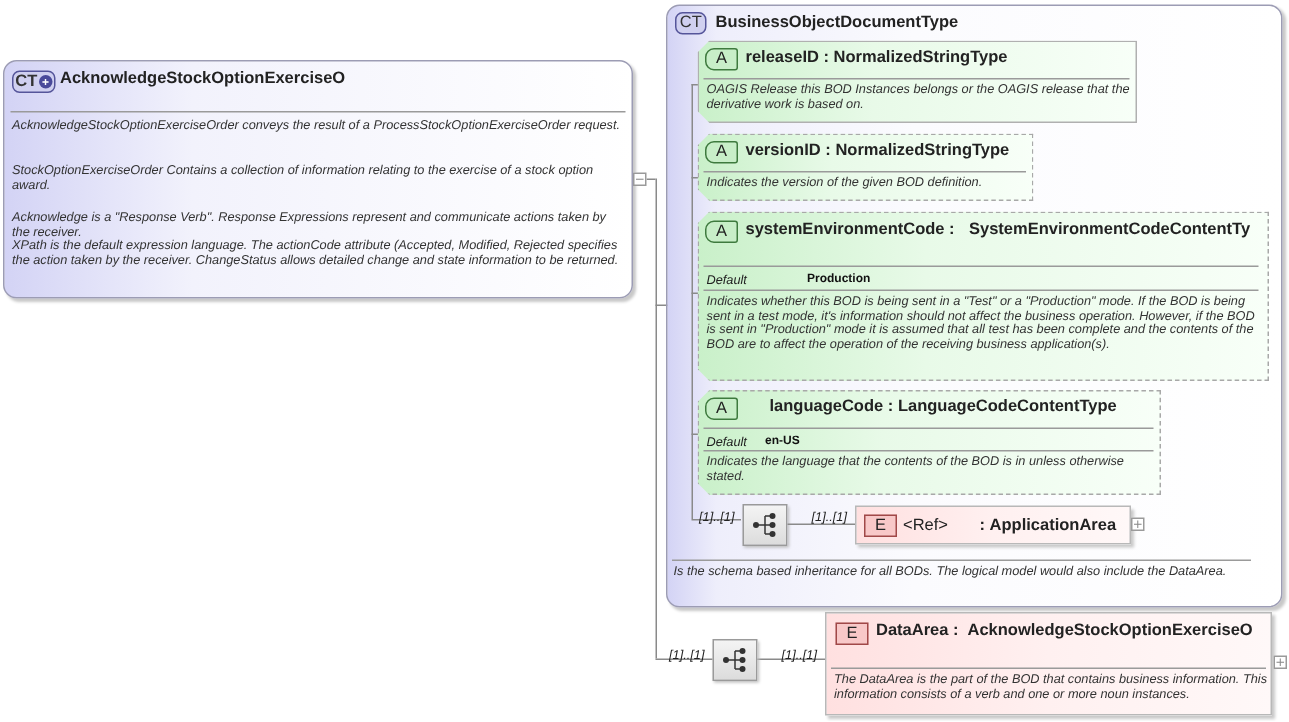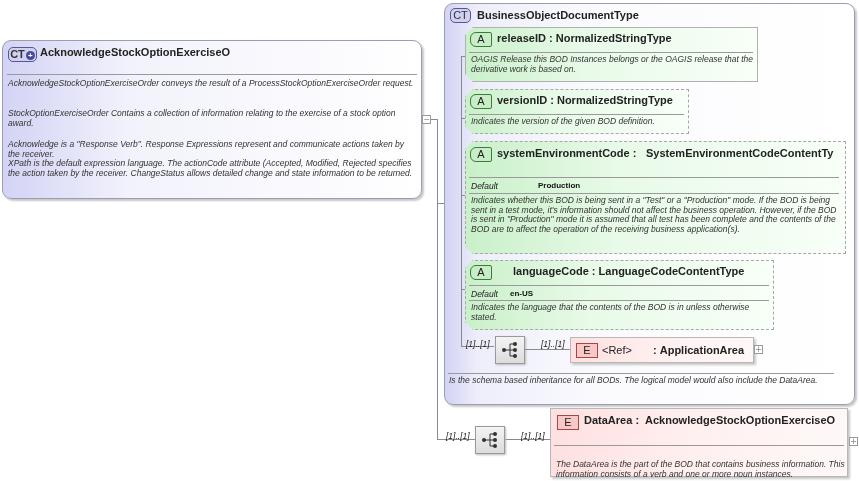--- a/index.html
+++ b/index.html
@@ -202,15 +202,15 @@
 <div class="mult" style="left:521px; top:431px;">[1]..[1]</div>
 <div class="elem" style="left:550px; top:408px; width:296px; height:67px;">
   <div class="badge-e" style="left:6px; top:6px;">E</div>
   <div class="box-title" style="left:33px; top:5px;">
     <span>DataArea</span>&nbsp;<span>:</span>
   </div>
   <div class="box-title" style="left:94px; top:5px; text-align:center;">
     <div>AcknowledgeStockOptionExerciseO</div>
   </div>
   <div class="sep" style="left:3px; top:36px; width:290px;"></div>
-  <div class="doc" style="left:5px; top:39px; width:290px;margin-top:12px;">The DataArea is the part of the BOD that contains business information. This information consists of a verb and one or more noun instances.</div>
+  <div class="doc" style="left:5px; top:39px; width:290px;">The DataArea is the part of the BOD that contains business information. This information consists of a verb and one or more noun instances.</div>
 </div>
 <div class="toggle" style="left:849px; top:437px;">+</div>
 
 </body></html>

